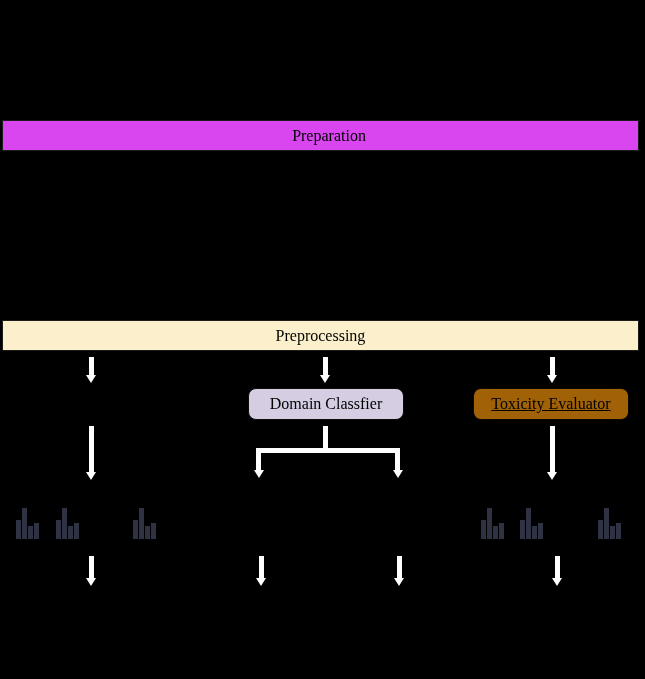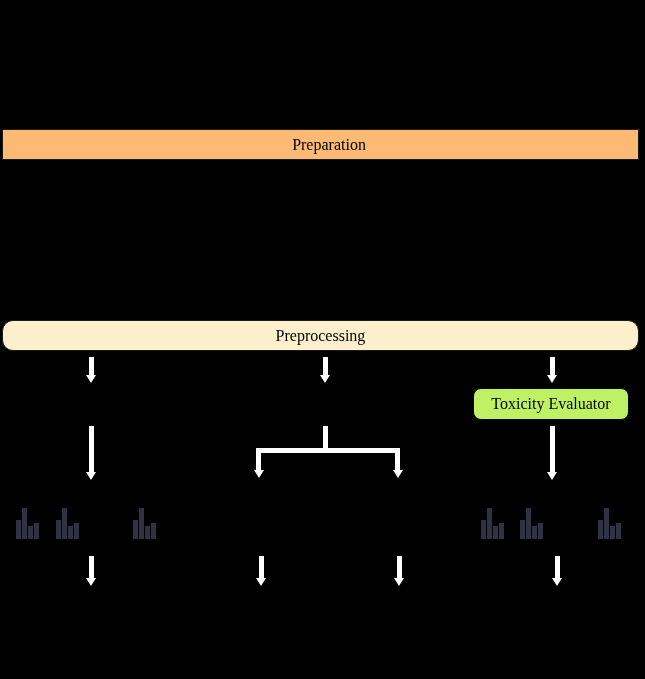--- a/index.html
+++ b/index.html
@@ -29,42 +29,45 @@
   .tstem{position:absolute;background:var(--arrow);}
   
   .hicon{position:absolute;top:507px;height:32px;display:flex;align-items:flex-end;gap:1px;}
   .hicon .b{display:inline-block;width:5px;background:var(--bar);}
 </style>
 </head>
 <body>
 
 <div id="fig" style="background-color: rgb(0, 0, 0);">
 
-  <div class="banner" style="top: 129px; background-color: #fdba74; padding-left: 17px;">
+  <div class="banner" style="top: 120px; background-color: #d946ef; padding-left: 17px;">
     <span>Preparation</span>
   </div>
 
-  <div class="banner" style="top: 320px; background-color: rgb(252, 240, 204); border-radius: 11px;">
+  <div class="banner" style="top: 320px; background-color: rgb(252, 240, 204);">
     <span>Preprocessing</span>
   </div>
 
   <div class="arrow" style="left:85.5px;top:357px">
     <div class="stem" style="height:18px"></div>
     <div class="head"></div>
   </div>
   <div class="arrow" style="left:319.5px;top:357px">
     <div class="stem" style="height:18px"></div>
     <div class="head"></div>
   </div>
   <div class="arrow" style="left:546.5px;top:357px">
     <div class="stem" style="height:18px"></div>
     <div class="head"></div>
   </div>
 
-  <div class="node" style="left: 473px; background-color: #bef264;">
+  <div class="node" style="left: 248px; background-color: rgb(213, 206, 227);">
+    <span>Domain Classfier</span>
+  </div>
+  <div class="node" style="left: 473px; background-color: #a16207; text-decoration: underline;">
     <span>Toxicity Evaluator</span>
   </div>
 
   <div class="arrow" style="left:85.5px;top:426px">
     <div class="stem" style="height:46px"></div>
     <div class="head"></div>
   </div>
 
   <div class="tstem" style="left:322.5px;top:426px;width:5px;height:24px"></div>
   <div class="tstem" style="left:256px;top:448px;width:144px;height:5px"></div>

